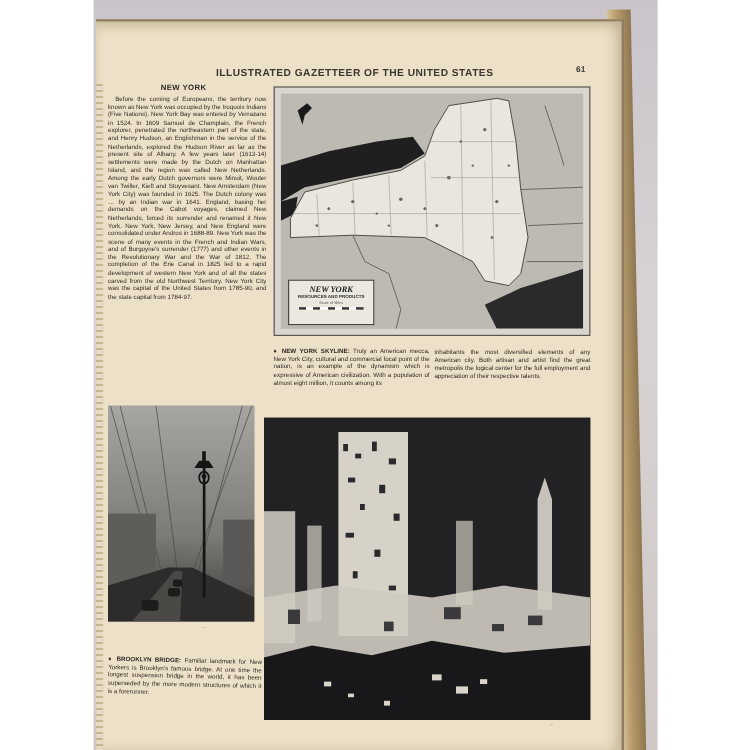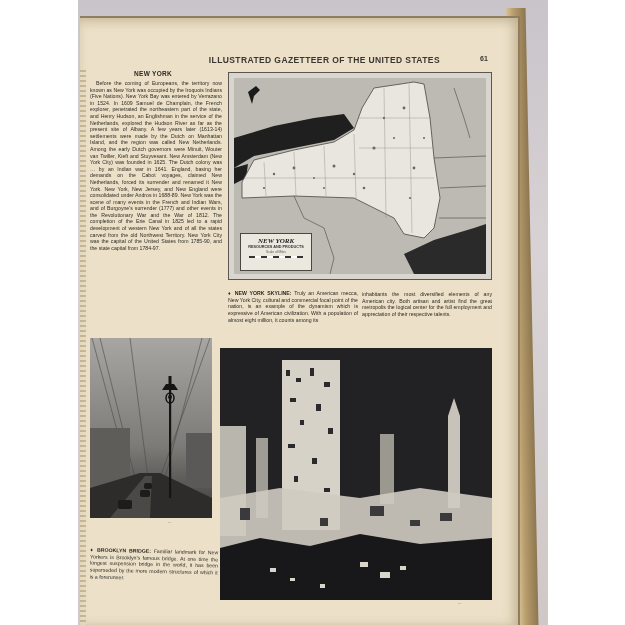--- a/index.html
+++ b/index.html
@@ -25,21 +25,21 @@
     }
     .gutter-strip {
       position: absolute; left: 80px; top: 70px; width: 6px; height: 555px;
       background: repeating-linear-gradient(180deg, #b6a680 0px, #b6a680 2px, #e6dbc2 2px, #e6dbc2 5px);
       opacity: 0.7;
     }
 
     .running-head {
       position: absolute; left: 180px; top: 55px; width: 260px;
       font-size: 8.5px; font-weight: bold; letter-spacing: 0.4px; color: #3a3630;
-      text-align: right; white-space: nowrap;
+      text-align: left; white-space: nowrap;
     }
     .page-number {
       position: absolute; left: 480px; top: 55px; font-size: 7px; font-weight: bold; color: #3a3630;
     }
 
     .section-title {
       position: absolute; left: 134px; top: 70px; font-size: 6.5px; font-weight: bold; color: #2d2a26;
       letter-spacing: 0.3px;
     }
     .body-text {

